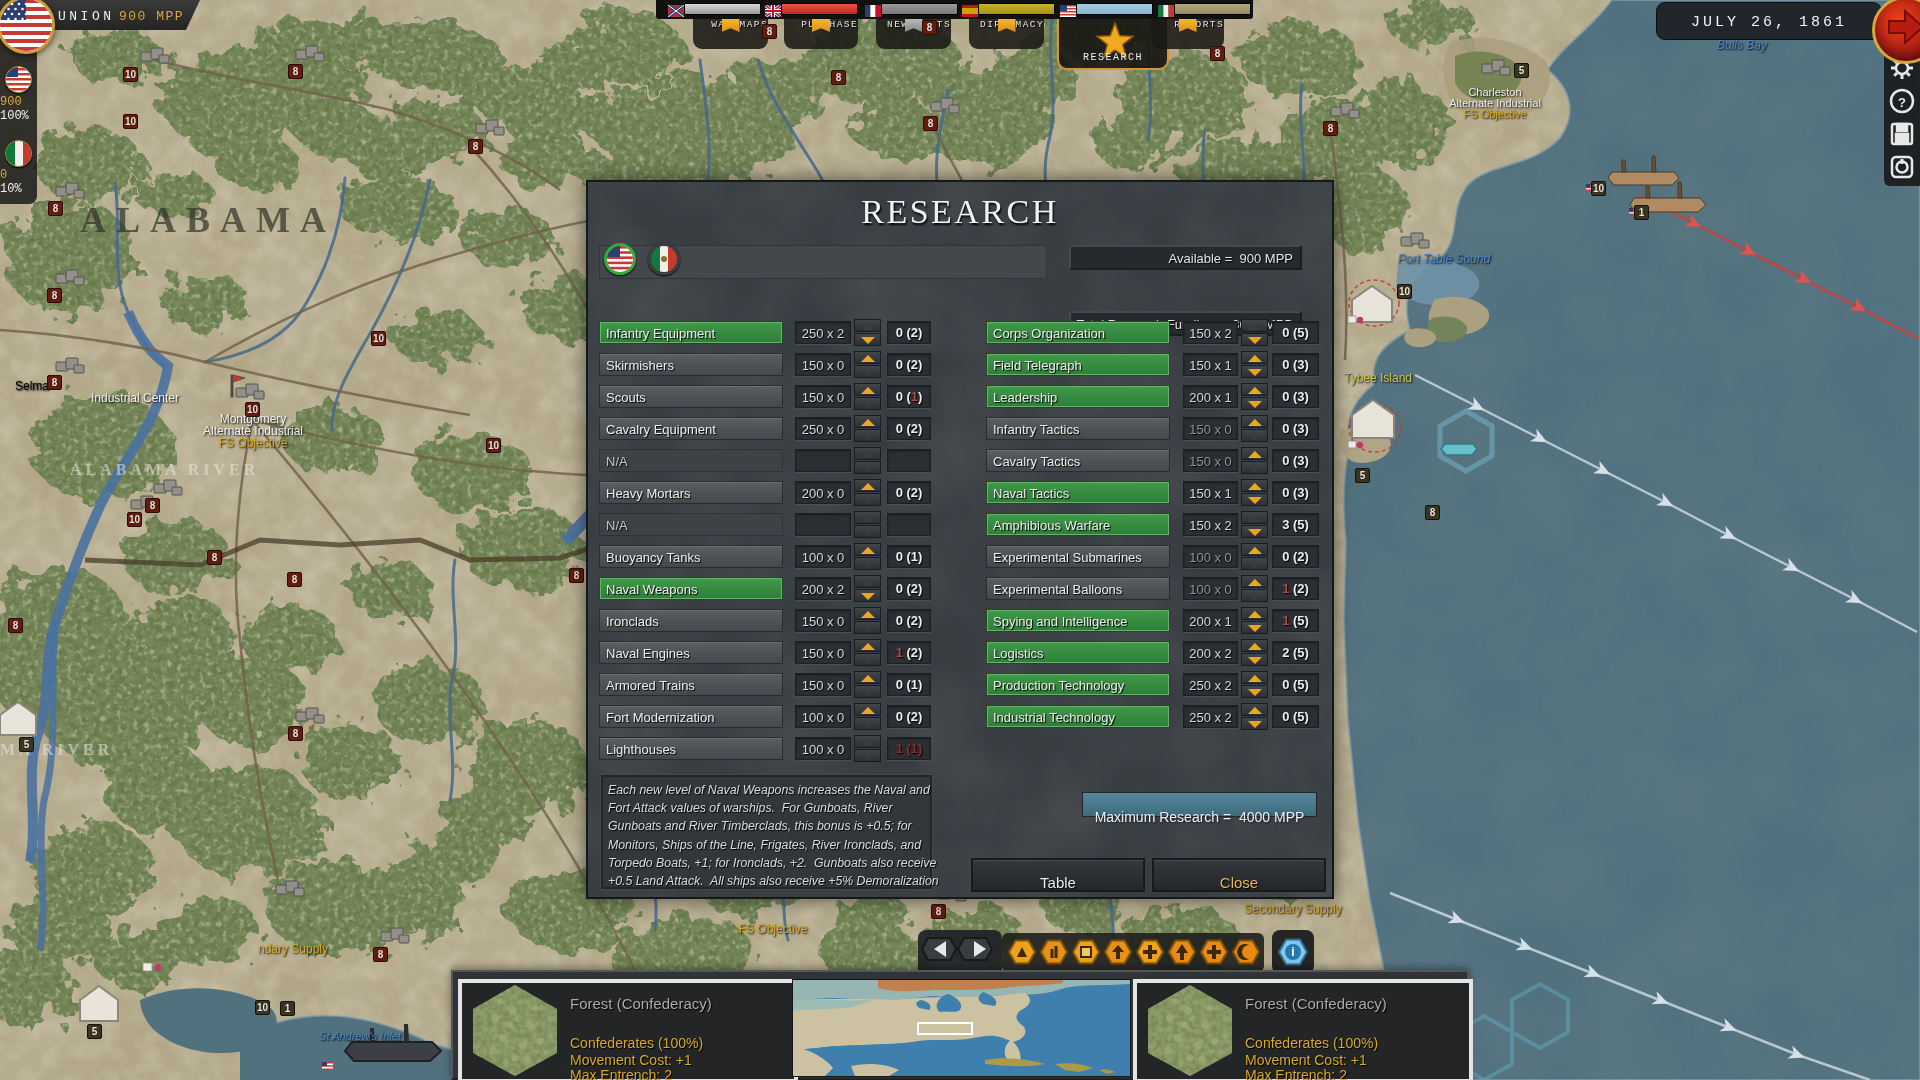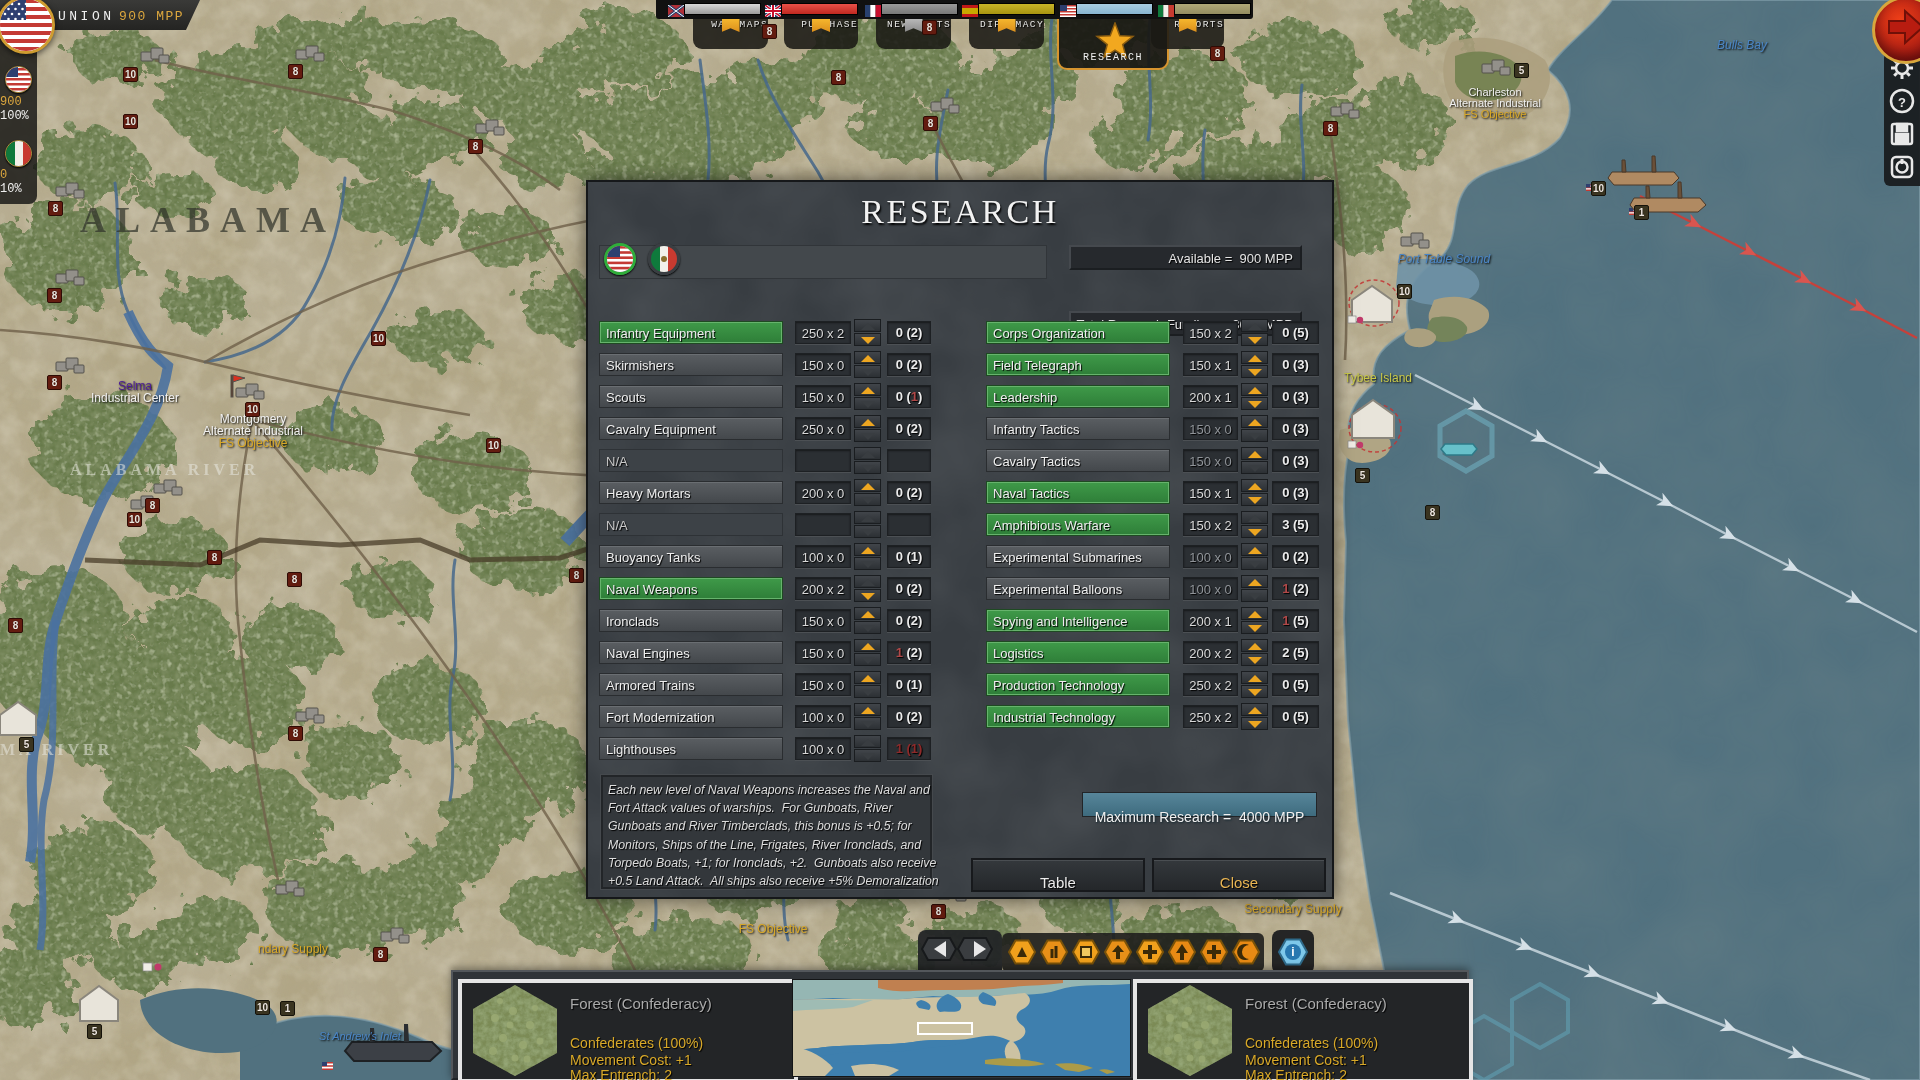--- a/index.html
+++ b/index.html
@@ -867,20 +867,21 @@
   <svg width="40" height="38" style="position:absolute;left:36px;top:3px;">
         <path d="M20,1 L24.8,13.7 38,14.3 27.7,22.6 31.2,35.4 20,28.2 8.8,35.4 12.3,22.6 2,14.3 15.2,13.7 Z" fill="#f2a81f" stroke="#8a5c10" stroke-width="1.5"></path>
       </svg>
   <div style="position:absolute;bottom:5px;width:100%;">Research</div>
 </div>
 <div class="tab" style="left:1151px;width:73px;"><div class="ribbon"></div>Reports</div>
 <div class="badge" style="left:762px;top:24px;z-index:14;">8</div>
 <div class="badge" style="left:922px;top:20px;z-index:14;">8</div>
 <div class="badge" style="left:1210px;top:46px;z-index:14;">8</div>
 
+<div id="datebox">JULY 26, 1861</div>
 <div id="redbtn">
       <svg width="56" height="56" style="position:absolute;left:0px;top:0px;">
         <path d="M14,22 L30,22 30,12 48,28 30,44 30,34 14,34 Z" fill="#b81c10" stroke="#701008" stroke-width="2"></path>
       </svg>
     </div>
 <div id="rsb">
   <svg width="36" height="134">
     <g fill="none" stroke="#e8e8e8" stroke-width="2.5">
       <g transform="translate(18,16)">
             <circle r="6" fill="none"></circle>
@@ -1055,21 +1056,21 @@
   </div>
 </div>
 
 <div id="labels" style="position:absolute;left:0;top:0;z-index:1;">
       <div class="mlabel" style="left:1375px;top:86px;width:240px;text-align:center;font-size:11px;color:#f0f0f0;">Charleston</div>
       <div class="mlabel" style="left:1375px;top:97px;width:240px;text-align:center;font-size:11px;color:#f0f0f0;">Alternate Industrial</div>
       <div class="mlabel" style="left:1375px;top:108px;width:240px;text-align:center;font-size:11px;color:#d8a828;">FS Objective</div>
       <div class="mlabel" style="left:1622px;top:38px;width:240px;text-align:center;font-size:12px;color:#4a85c5;font-style:italic;">Bulls Bay</div>
       <div class="mlabel" style="left:1324px;top:252px;width:240px;text-align:center;font-size:12px;color:#4a85c5;font-style:italic;">Port Table Sound</div>
       <div class="mlabel" style="left:1258px;top:359px;width:240px;text-align:center;font-size:12px;color:#c8c848;margin-top:12px;">Tybee Island</div>
-      <div class="mlabel" style="left:15px;top:379px;width:240px;text-align:center;font-size:12px;color:#4c1d95;">Selma</div>
+      <div class="mlabel" style="left:15px;top:379px;width:240px;font-size:12px;color:#000000;">Selma</div>
       <div class="mlabel" style="left:15px;top:391px;width:240px;text-align:center;font-size:12px;color:#f0f0f0;">Industrial Center</div>
       <div class="mlabel" style="left:133px;top:412px;width:240px;text-align:center;font-size:12px;color:#f0f0f0;">Montgomery</div>
       <div class="mlabel" style="left:133px;top:424px;width:240px;text-align:center;font-size:12px;color:#f0f0f0;">Alternate Industrial</div>
       <div class="mlabel" style="left:133px;top:436px;width:240px;text-align:center;font-size:12px;color:#d8a828;">FS Objective</div>
       <div class="mlabel" style="left:1173px;top:902px;width:240px;text-align:center;font-size:12px;color:#d8a828;">Secondary Supply</div>
       <div class="mlabel" style="left:173px;top:942px;width:240px;text-align:center;font-size:12px;color:#d8a828;">ndary Supply</div>
       <div class="mlabel" style="left:653px;top:922px;width:240px;text-align:center;font-size:12px;color:#d8a828;">FS Objective</div>
       <div class="mlabel" style="left:240px;top:1030px;width:240px;text-align:center;font-size:11px;color:#4a85c5;font-style:italic;">St Andrew's Inlet</div>
       <div class="badge " style="left:123px;top:67px;">10</div>
       <div class="badge " style="left:123px;top:114px;">10</div>

